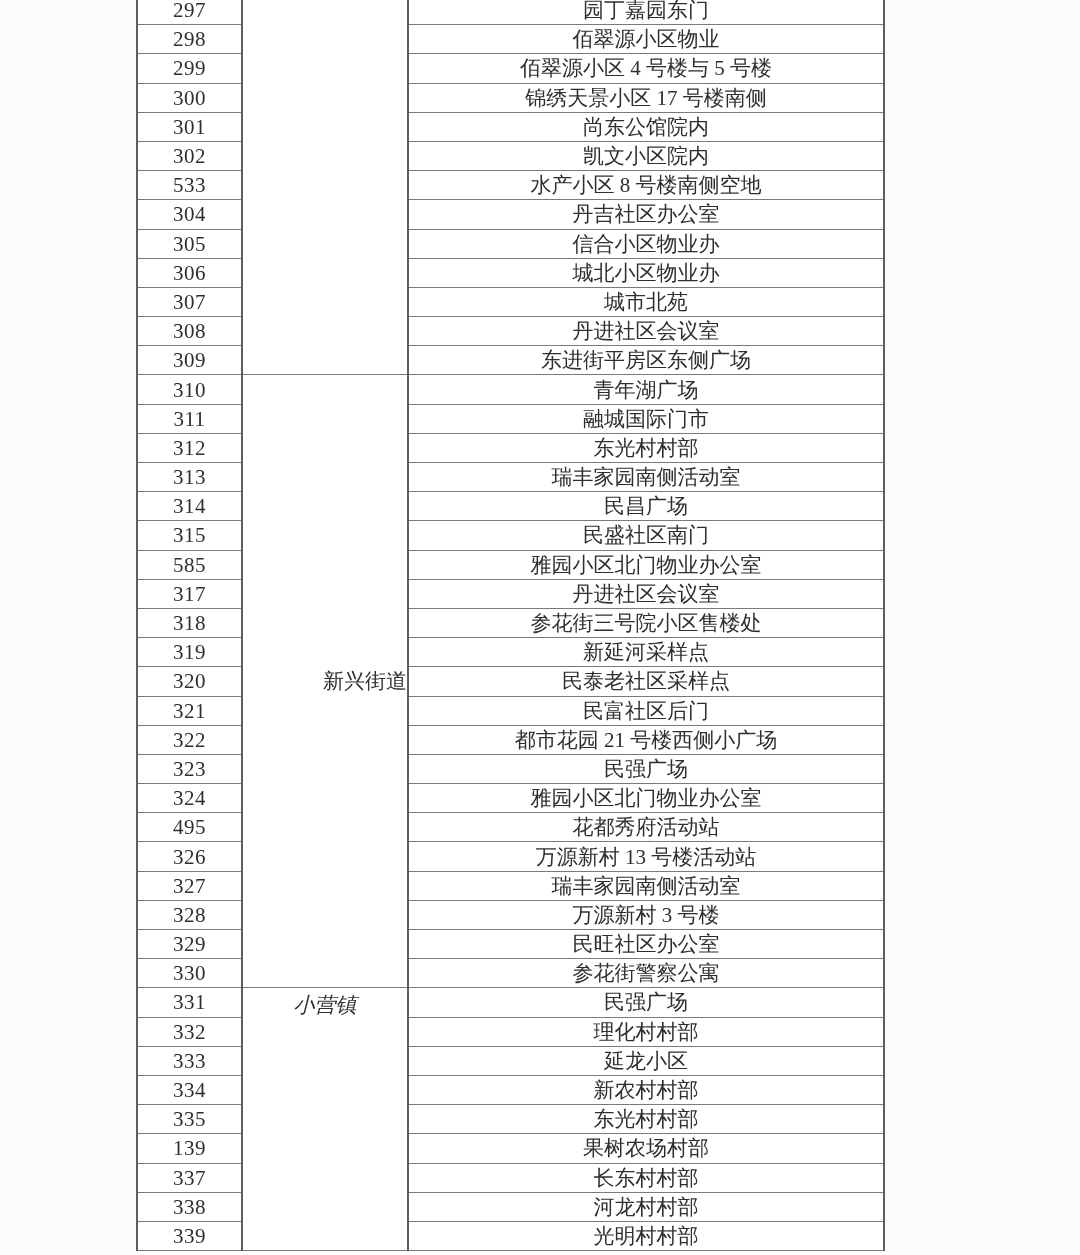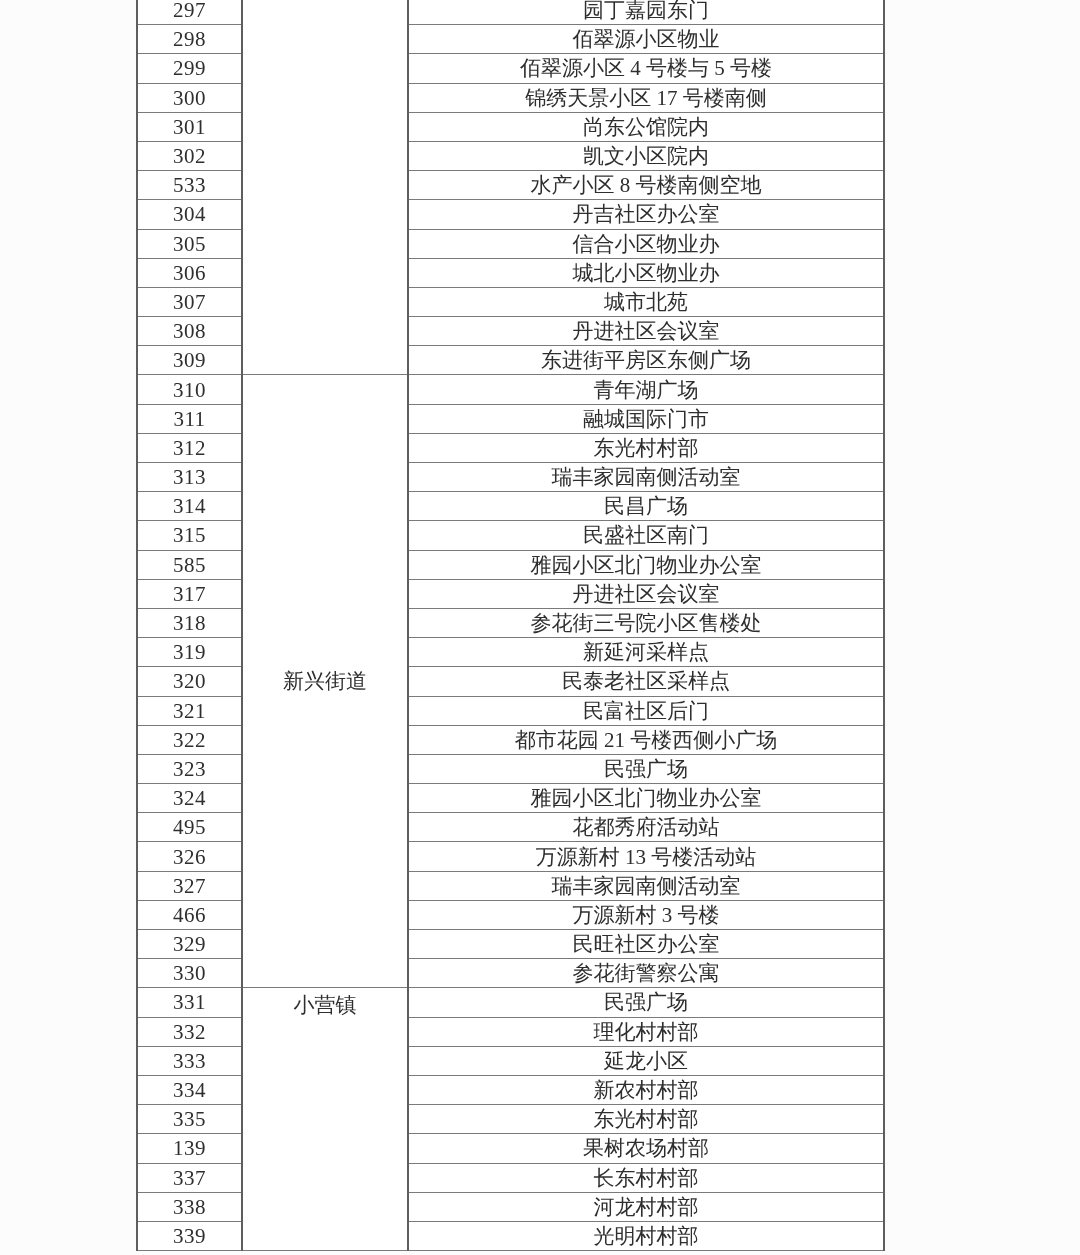--- a/index.html
+++ b/index.html
@@ -39,22 +39,22 @@
     color: #2e2e2e;
     font-size: 21px;
     line-height: 28px;
     white-space: nowrap;
     overflow: hidden;
     background: #ffffff;
   }
   td.num {
     letter-spacing: 0.5px;
   }
-  td.district.align-middle { vertical-align: middle; }
-  td.district.align-top    { vertical-align: top; padding-top: 3px; }
+  td.district.align-middle { vertical-align: middle; text-align: right; }
+  td.district.align-top    { vertical-align: top; padding-top: 3px; font-style: italic; }
 </style>
 </head>
 <body>
 
 <div class="table-wrap">
   <table class="sampling-table">
     <colgroup>
       <col class="col-num">
       <col class="col-district">
       <col class="col-location">
@@ -180,21 +180,21 @@
         </tr>
         <tr>
           <td class="cell num">326</td>
           <td class="cell loc">万源新村 13 号楼活动站</td>
         </tr>
         <tr>
           <td class="cell num">327</td>
           <td class="cell loc">瑞丰家园南侧活动室</td>
         </tr>
         <tr>
-          <td class="cell num">466</td>
+          <td class="cell num">328</td>
           <td class="cell loc">万源新村 3 号楼</td>
         </tr>
         <tr>
           <td class="cell num">329</td>
           <td class="cell loc">民旺社区办公室</td>
         </tr>
         <tr>
           <td class="cell num">330</td>
           <td class="cell loc">参花街警察公寓</td>
         </tr>

